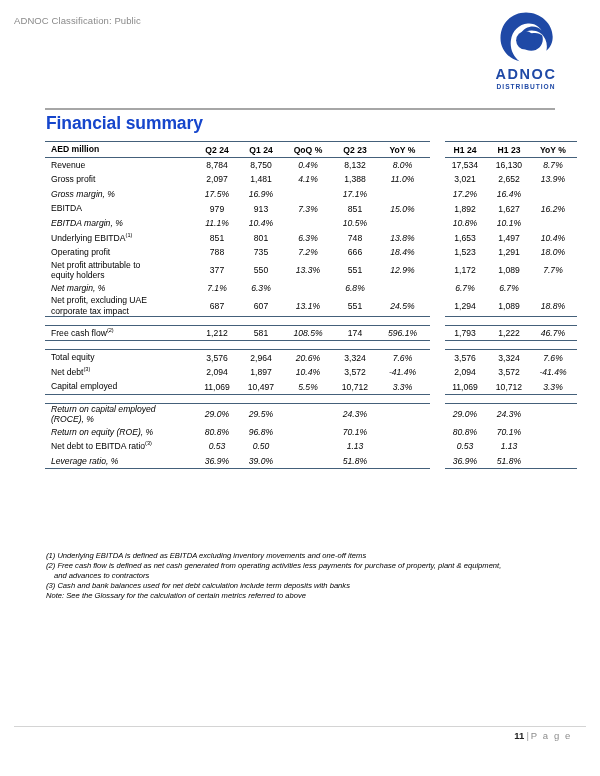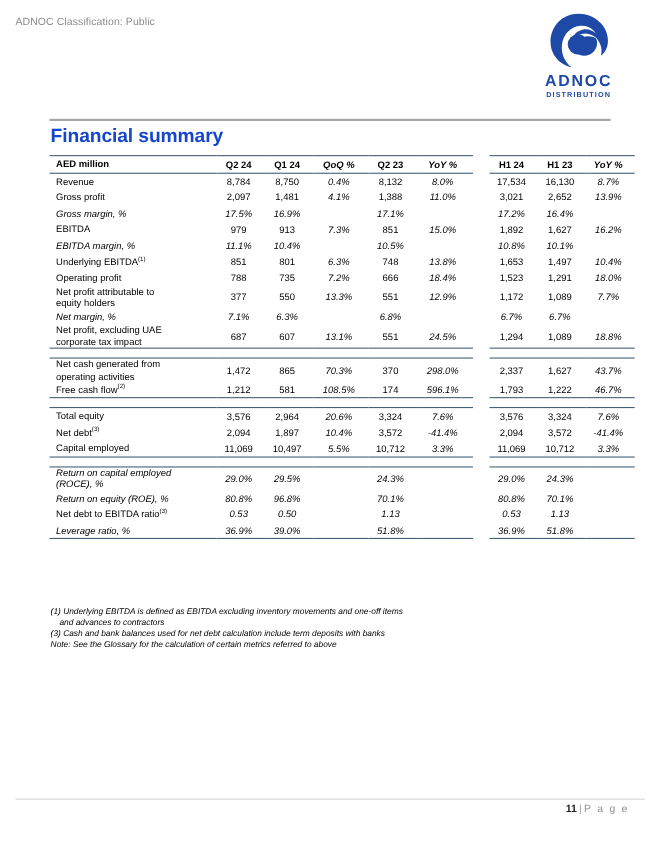--- a/index.html
+++ b/index.html
@@ -126,21 +126,21 @@
   tr.spacer td { border: none !important; }
 
   
   tr.hdr { height: 16px; }
   tr.hdr td {
     font-weight: bold;
     border-top: 1.6px solid #44607a;
     border-bottom: 1.6px solid #44607a;
   }
   tr.hdr td.gapcell { border-top: none; border-bottom: none; }
-  tr.hdr td.ital { font-style: italic; }
+  tr.hdr td.ital { }
 
   
   tr.rule-bottom td { border-bottom: 1.6px solid #44607a; }
   tr.rule-bottom td.gapcell { border-bottom: none; }
 
   .b { font-weight: normal; }
   .i { font-style: italic; }
   sup {
     font-size: 5.6px;
     vertical-align: super;
@@ -365,32 +365,20 @@
         <td style="border-top: 1.6px solid rgb(68, 96, 122); padding: 0px; height: 0px; line-height: 0; font-size: 0px;"></td>
         <td style="border-top: 1.6px solid rgb(68, 96, 122); padding: 0px; height: 0px; line-height: 0; font-size: 0px;"></td>
         <td style="border-top: 1.6px solid rgb(68, 96, 122); padding: 0px; height: 0px; line-height: 0; font-size: 0px;"></td>
         <td style="border-top: 1.6px solid rgb(68, 96, 122); padding: 0px; height: 0px; line-height: 0; font-size: 0px;"></td>
         <td style="border-top: 1.6px solid rgb(68, 96, 122); padding: 0px; height: 0px; line-height: 0; font-size: 0px;"></td>
         <td class="gapcell" style="padding: 0px; height: 0px; line-height: 0; font-size: 0px;"></td>
         <td style="border-top: 1.6px solid rgb(68, 96, 122); padding: 0px; height: 0px; line-height: 0; font-size: 0px;"></td>
         <td style="border-top: 1.6px solid rgb(68, 96, 122); padding: 0px; height: 0px; line-height: 0; font-size: 0px;"></td>
         <td style="border-top: 1.6px solid rgb(68, 96, 122); padding: 0px; height: 0px; line-height: 0; font-size: 0px;"></td>
       </tr>
-      <tr class="r2">
-        <td class="lbl">Net cash generated from<br>operating activities</td>
-        <td class="num">1,472</td>
-        <td class="num">865</td>
-        <td class="num i">70.3%</td>
-        <td class="num">370</td>
-        <td class="num i">298.0%</td>
-        <td class="gapcell"></td>
-        <td class="num">2,337</td>
-        <td class="num">1,627</td>
-        <td class="num i">43.7%</td>
-      </tr>
       <tr class="r rule-bottom">
         <td class="lbl b">Free cash flow<sup>(2)</sup></td>
         <td class="num b">1,212</td>
         <td class="num b">581</td>
         <td class="num b i">108.5%</td>
         <td class="num b">174</td>
         <td class="num b i">596.1%</td>
         <td class="gapcell"></td>
         <td class="num b">1,793</td>
         <td class="num b">1,222</td>
@@ -526,20 +514,21 @@
         <td class="gapcell"></td>
         <td class="num i">36.9%</td>
         <td class="num i">51.8%</td>
         <td class="num i"></td>
       </tr>
     </tbody>
 </table>
 
 <div class="footnotes">
   <div>(1) Underlying EBITDA is defined as EBITDA excluding inventory movements and one-off items</div>
+  <div>(2) Free cash flow is defined as net cash generated from operating activities less payments for purchase of property, plant &amp; equipment,</div>
   <div class="fn-indent">and advances to contractors</div>
   <div>(3) Cash and bank balances used for net debt calculation include term deposits with banks</div>
   <div>Note: See the Glossary for the calculation of certain metrics referred to above</div>
 </div>
 
 <div class="footer-rule"></div>
 <div class="footer-page">
   <span class="pnum">11</span><span class="psep">|</span><span class="pword">P a g e</span>
 </div>
 

